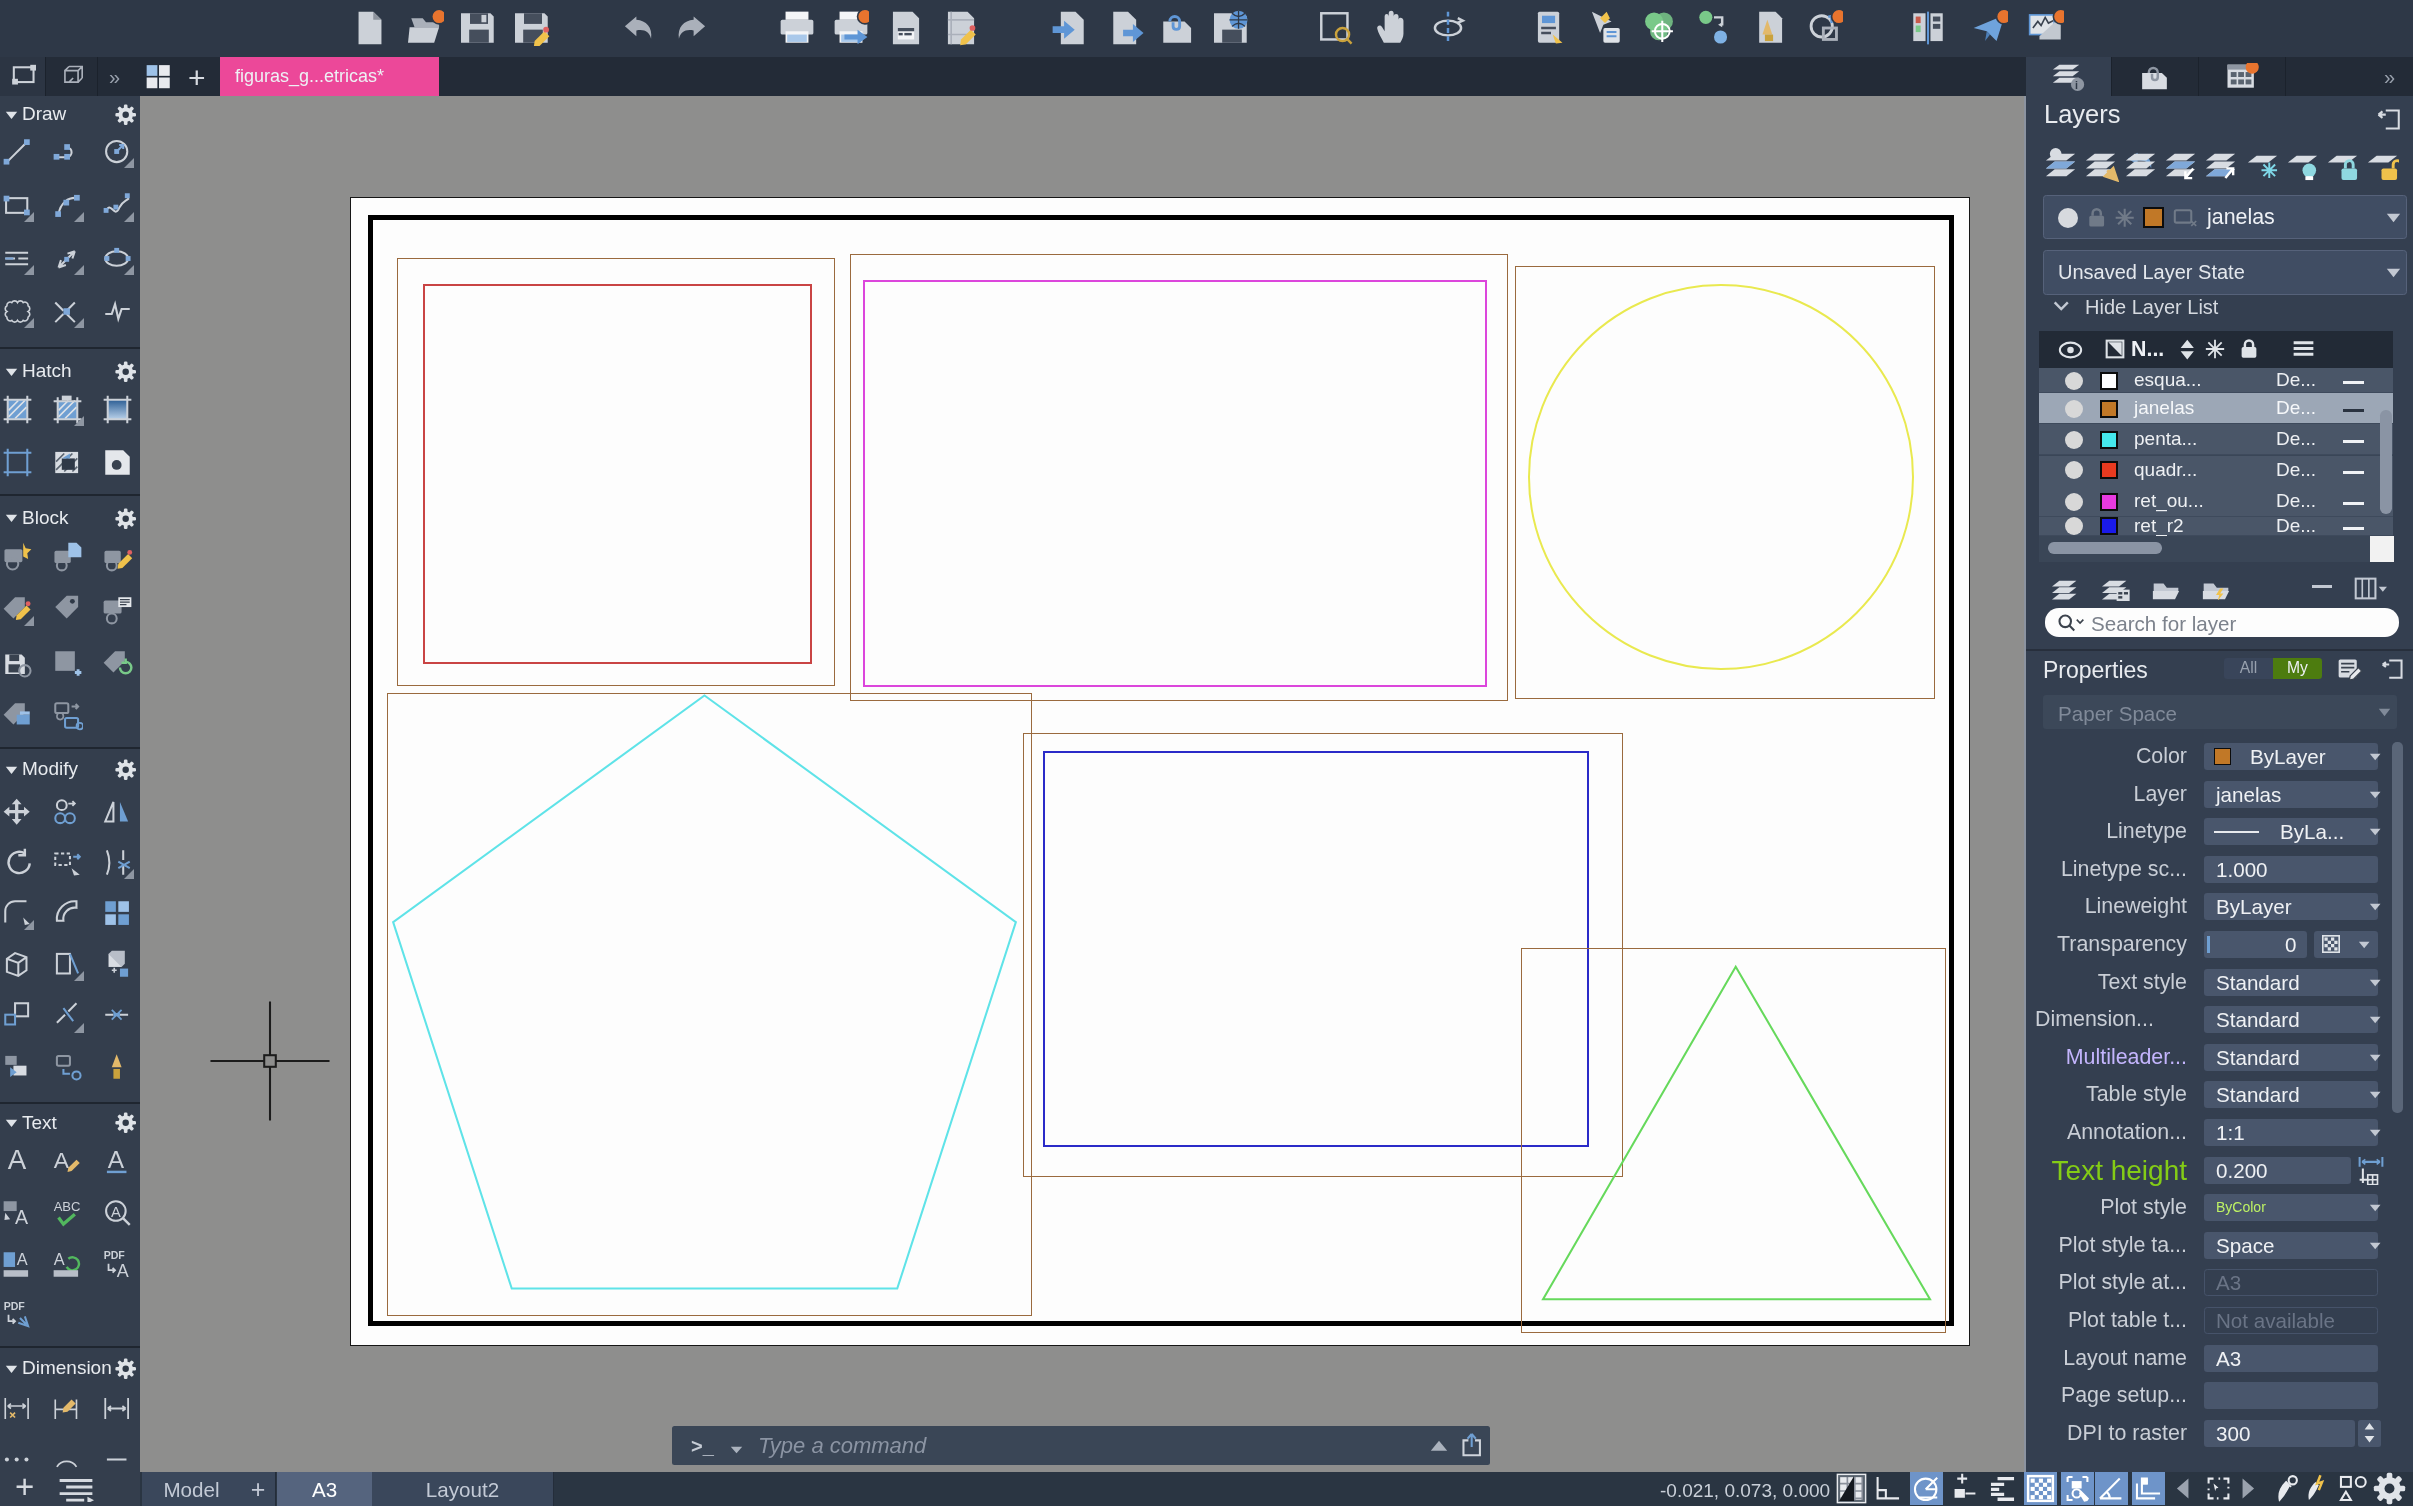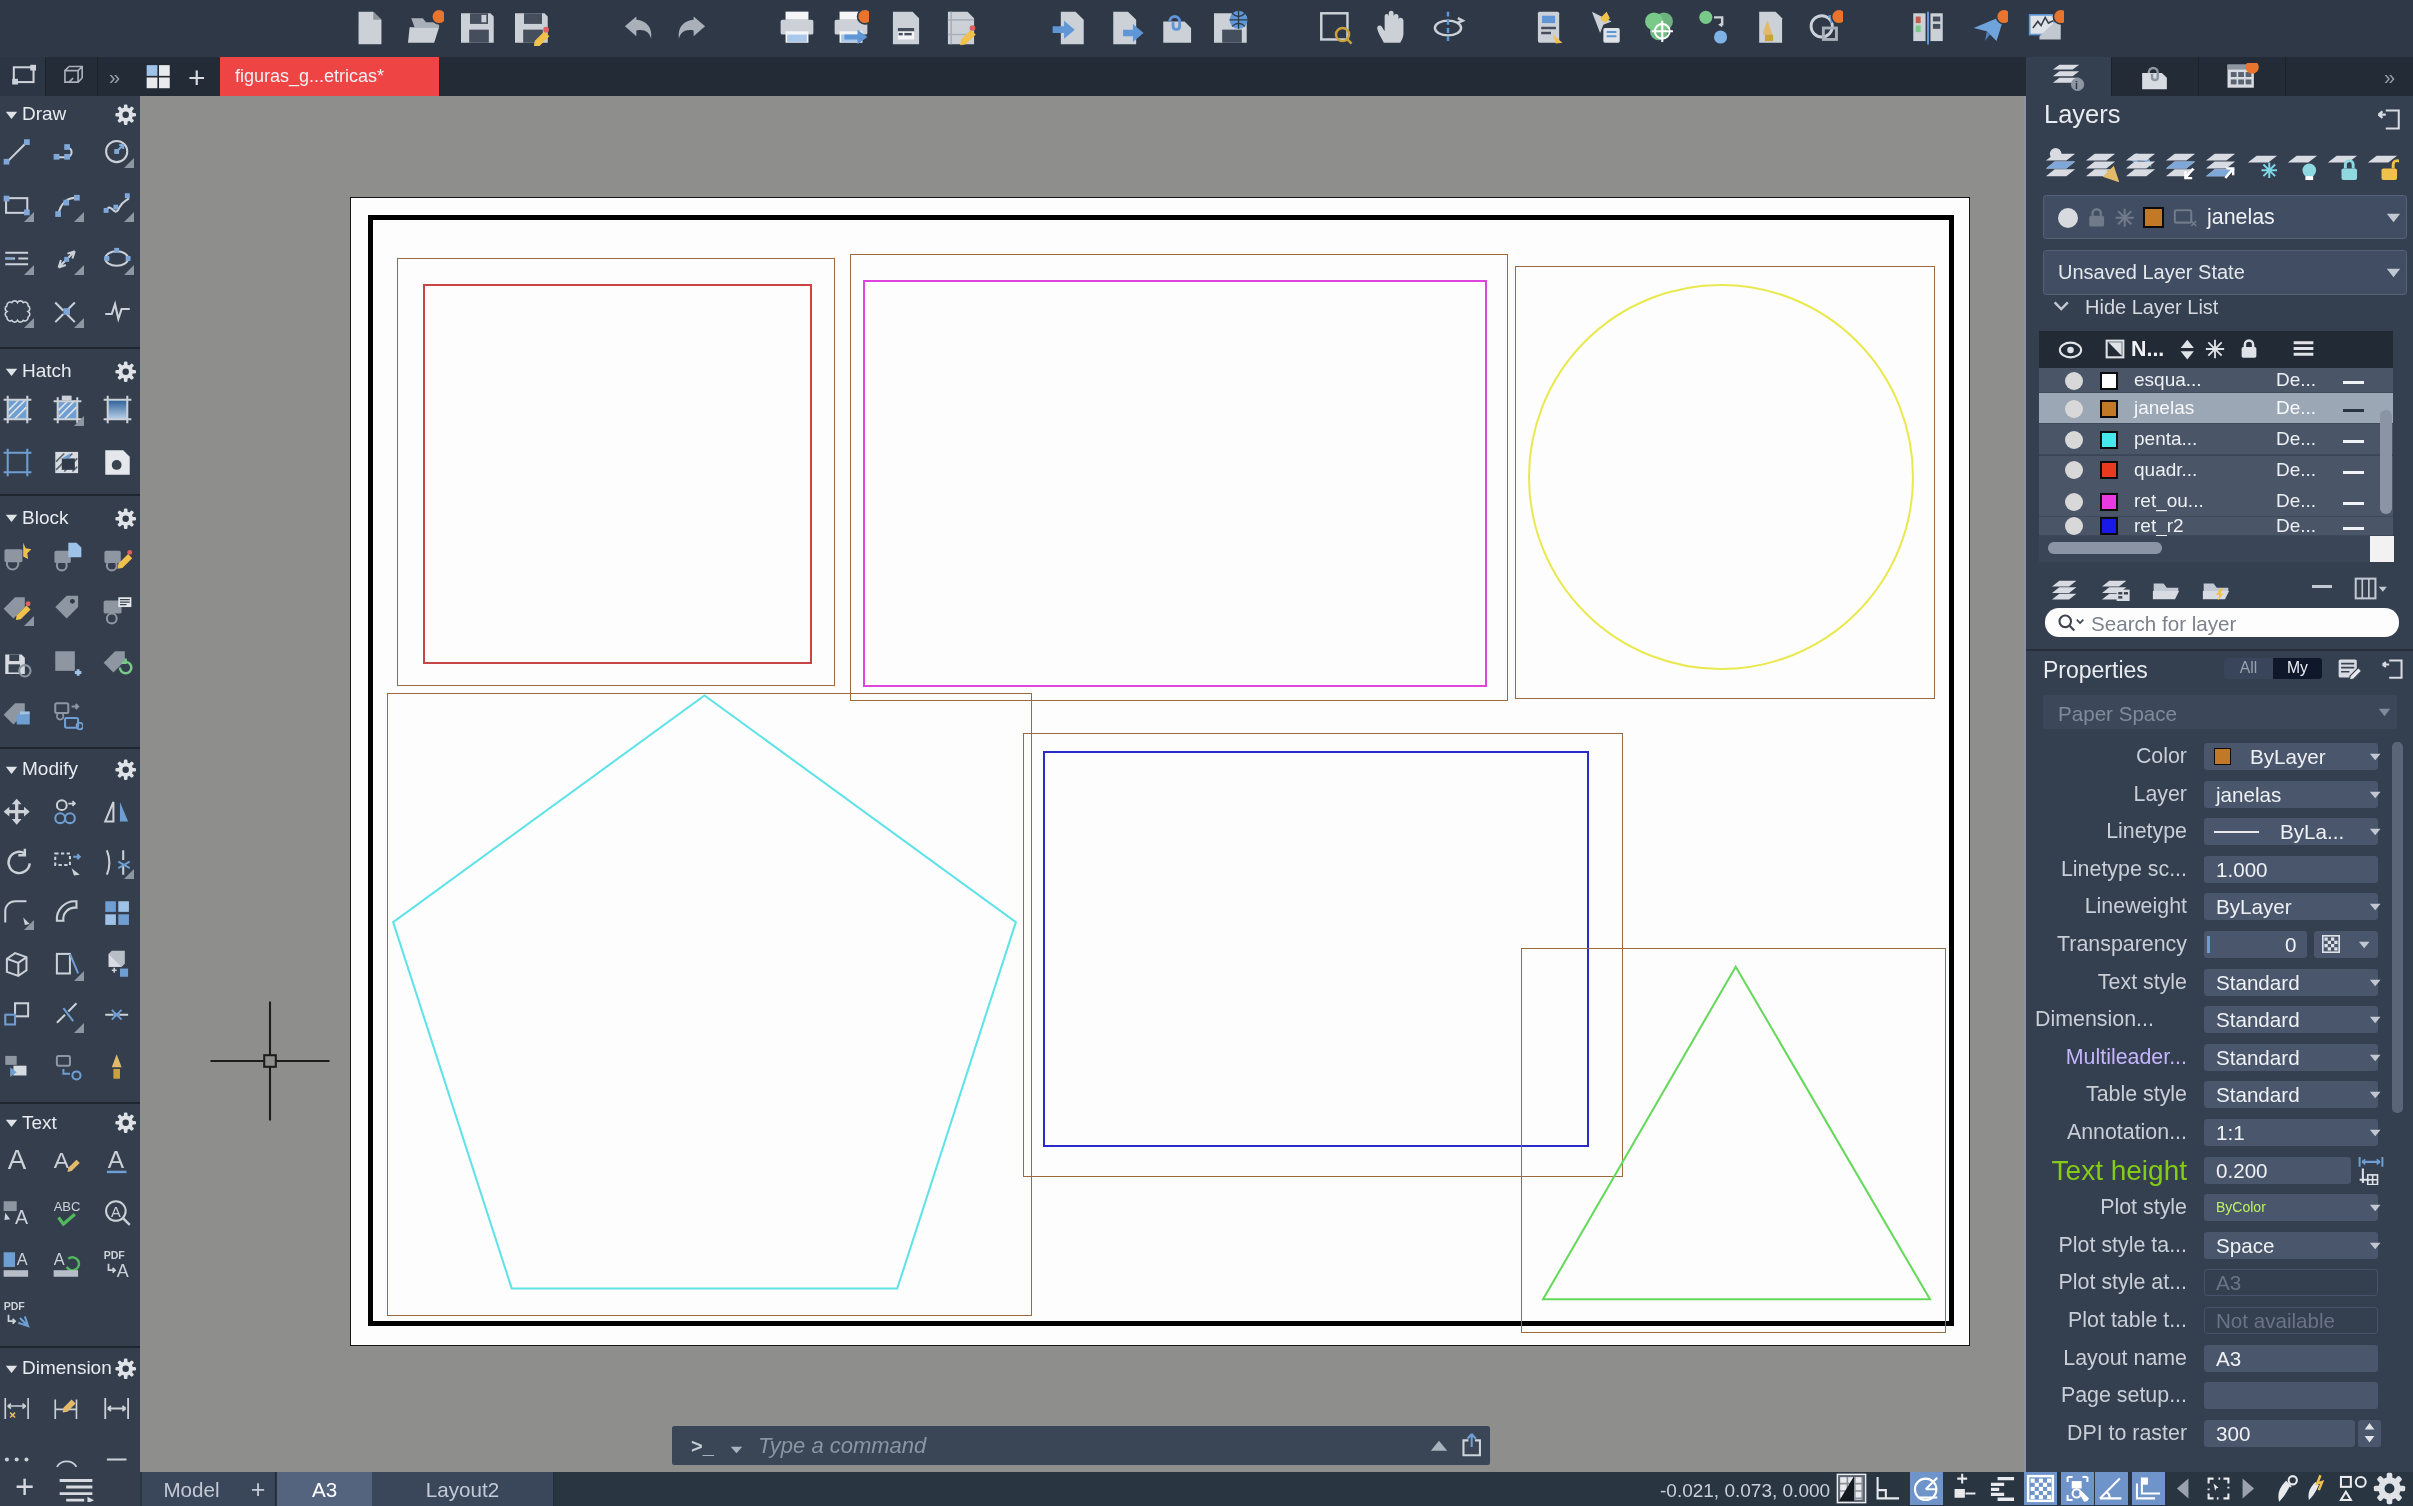--- a/index.html
+++ b/index.html
@@ -161,21 +161,21 @@
     <path d="M7 8 h16 v14 h-16 z M12 3 h16 v14 M7 8 l5 -5 M23 8 l5 -5 M12 22 l5 -5 M23 22 l5 -5" fill="none" stroke="#aab0ba" stroke-width="2"></path>
   </svg>
 <div class="a" style="left:109px;top:66px;color:#9aa2ae;font-size:20px">»</div>
 <svg class="ic" style="left:145px;top:65px" width="33" height="25" viewBox="0 0 40 30">
     <rect x="2" y="0" width="13" height="13" fill="#9ec2e8"></rect>
     <rect x="17" y="0" width="13" height="13" fill="#e8eaee"></rect>
     <rect x="2" y="15" width="13" height="13" fill="#e8eaee"></rect>
     <rect x="17" y="15" width="13" height="13" fill="#e8eaee"></rect>
   </svg>
 <div class="a" style="left:188px;top:61px;color:#d6dae0;font-size:30px;font-weight:300">+</div>
-<div class="a" style="left:220px;top:57px;width:219px;height:39px;background:#ef4444;color:#eef1f5;font-size:18px;line-height:39px;padding-left:15px">figuras_g...etricas*</div>
+<div class="a" style="left:220px;top:57px;width:219px;height:39px;background:#ec4899;color:#eef1f5;font-size:18px;line-height:39px;padding-left:15px">figuras_g...etricas*</div>
 <div class="a" style="left:0;top:96px;width:140px;height:1411px;background:#343e4d"></div>
 <svg class="ic" style="left:5px;top:110px" width="13" height="10" viewBox="0 0 16 12">
     <path d="M1 2 h14 l-7 9 z" fill="#dfe3e8"></path>
   </svg>
 <div class="a" style="left:22px;top:103px;color:#e8ebef;font-size:19px;font-weight:400">Draw</div>
 <svg class="ic" style="left:115px;top:104px" width="21.4" height="21.4" viewBox="0 0 26 26">
     <rect x="10.8" y="0.5" width="4.4" height="5.6" rx="1.5" transform="rotate(0.0 13.0 13.0)" fill="#dfe3e8"></rect>
     <rect x="10.8" y="0.5" width="4.4" height="5.6" rx="1.5" transform="rotate(45.0 13.0 13.0)" fill="#dfe3e8"></rect>
     <rect x="10.8" y="0.5" width="4.4" height="5.6" rx="1.5" transform="rotate(90.0 13.0 13.0)" fill="#dfe3e8"></rect>
     <rect x="10.8" y="0.5" width="4.4" height="5.6" rx="1.5" transform="rotate(135.0 13.0 13.0)" fill="#dfe3e8"></rect>
@@ -997,21 +997,21 @@
 <div class="a" style="left:2045px;top:608px;width:354px;height:29px;background:#fdfdfd;border-radius:14px"></div>
 <svg class="ic" style="left:2057px;top:613px" width="28" height="20" viewBox="0 0 34 24">
     <circle cx="10" cy="10" r="7" fill="none" stroke="#3c434d" stroke-width="2.5"></circle>
     <path d="M15 15 l6 6" stroke="#3c434d" stroke-width="2.5"></path>
     <path d="M24 8 l4 4 4 -4" fill="none" stroke="#3c434d" stroke-width="2"></path>
   </svg>
 <div class="a" style="left:2091px;top:612px;color:#7c828c;font-size:20.6px">Search for layer</div>
 <div class="a" style="left:2026px;top:649px;width:387px;height:1.6px;background:#272f3c"></div>
 <div class="a" style="left:2043px;top:657px;color:#e8ebef;font-size:23px;font-weight:normal">Properties</div>
 <div class="a" style="left:2224px;top:658px;width:49px;height:20.6px;background:#39455a;border-radius:3.3px 0 0 3.3px;color:#98a1ae;font-size:15.7px;line-height:20.6px;text-align:center">All</div>
-<div class="a" style="left:2273px;top:658px;width:49px;height:20.6px;background:#0f172a;border-radius:0 3.3px 3.3px 0;color:#eceff3;font-size:15.7px;line-height:20.6px;text-align:center">My</div>
+<div class="a" style="left:2273px;top:658px;width:49px;height:20.6px;background:#4d7c0f;border-radius:0 3.3px 3.3px 0;color:#eceff3;font-size:15.7px;line-height:20.6px;text-align:center">My</div>
 <svg class="ic" style="left:2337px;top:656px" width="28" height="25" viewBox="0 0 34 30">
     <rect x="2" y="4" width="22" height="22" rx="2" fill="#d8dce2"></rect>
     <path d="M5 9 h16 M5 14 h16 M5 19 h10" stroke="#39424f" stroke-width="2"></path>
     <path d="M16 24 l10 -10 4 4 -10 10 -5 1 z" fill="#e8eaee" stroke="#39424f" stroke-width="1.5"></path>
   </svg>
 <svg class="ic" style="left:2380px;top:658px" width="25" height="23" viewBox="0 0 30 28">
     <path d="M11 3 h15 v21 h-15 M11 8 h-8 m0 0 l4 -3 m-4 3 l4 3" fill="none" stroke="#d8dce2" stroke-width="2.5"></path>
   </svg>
 <div class="a" style="left:2043px;top:695px;width:354px;height:34px;background:#3c4859;border-radius:3.3px"></div>
 <div class="a" style="left:2058px;top:702px;color:#808a99;font-size:20.6px">Paper Space</div>

